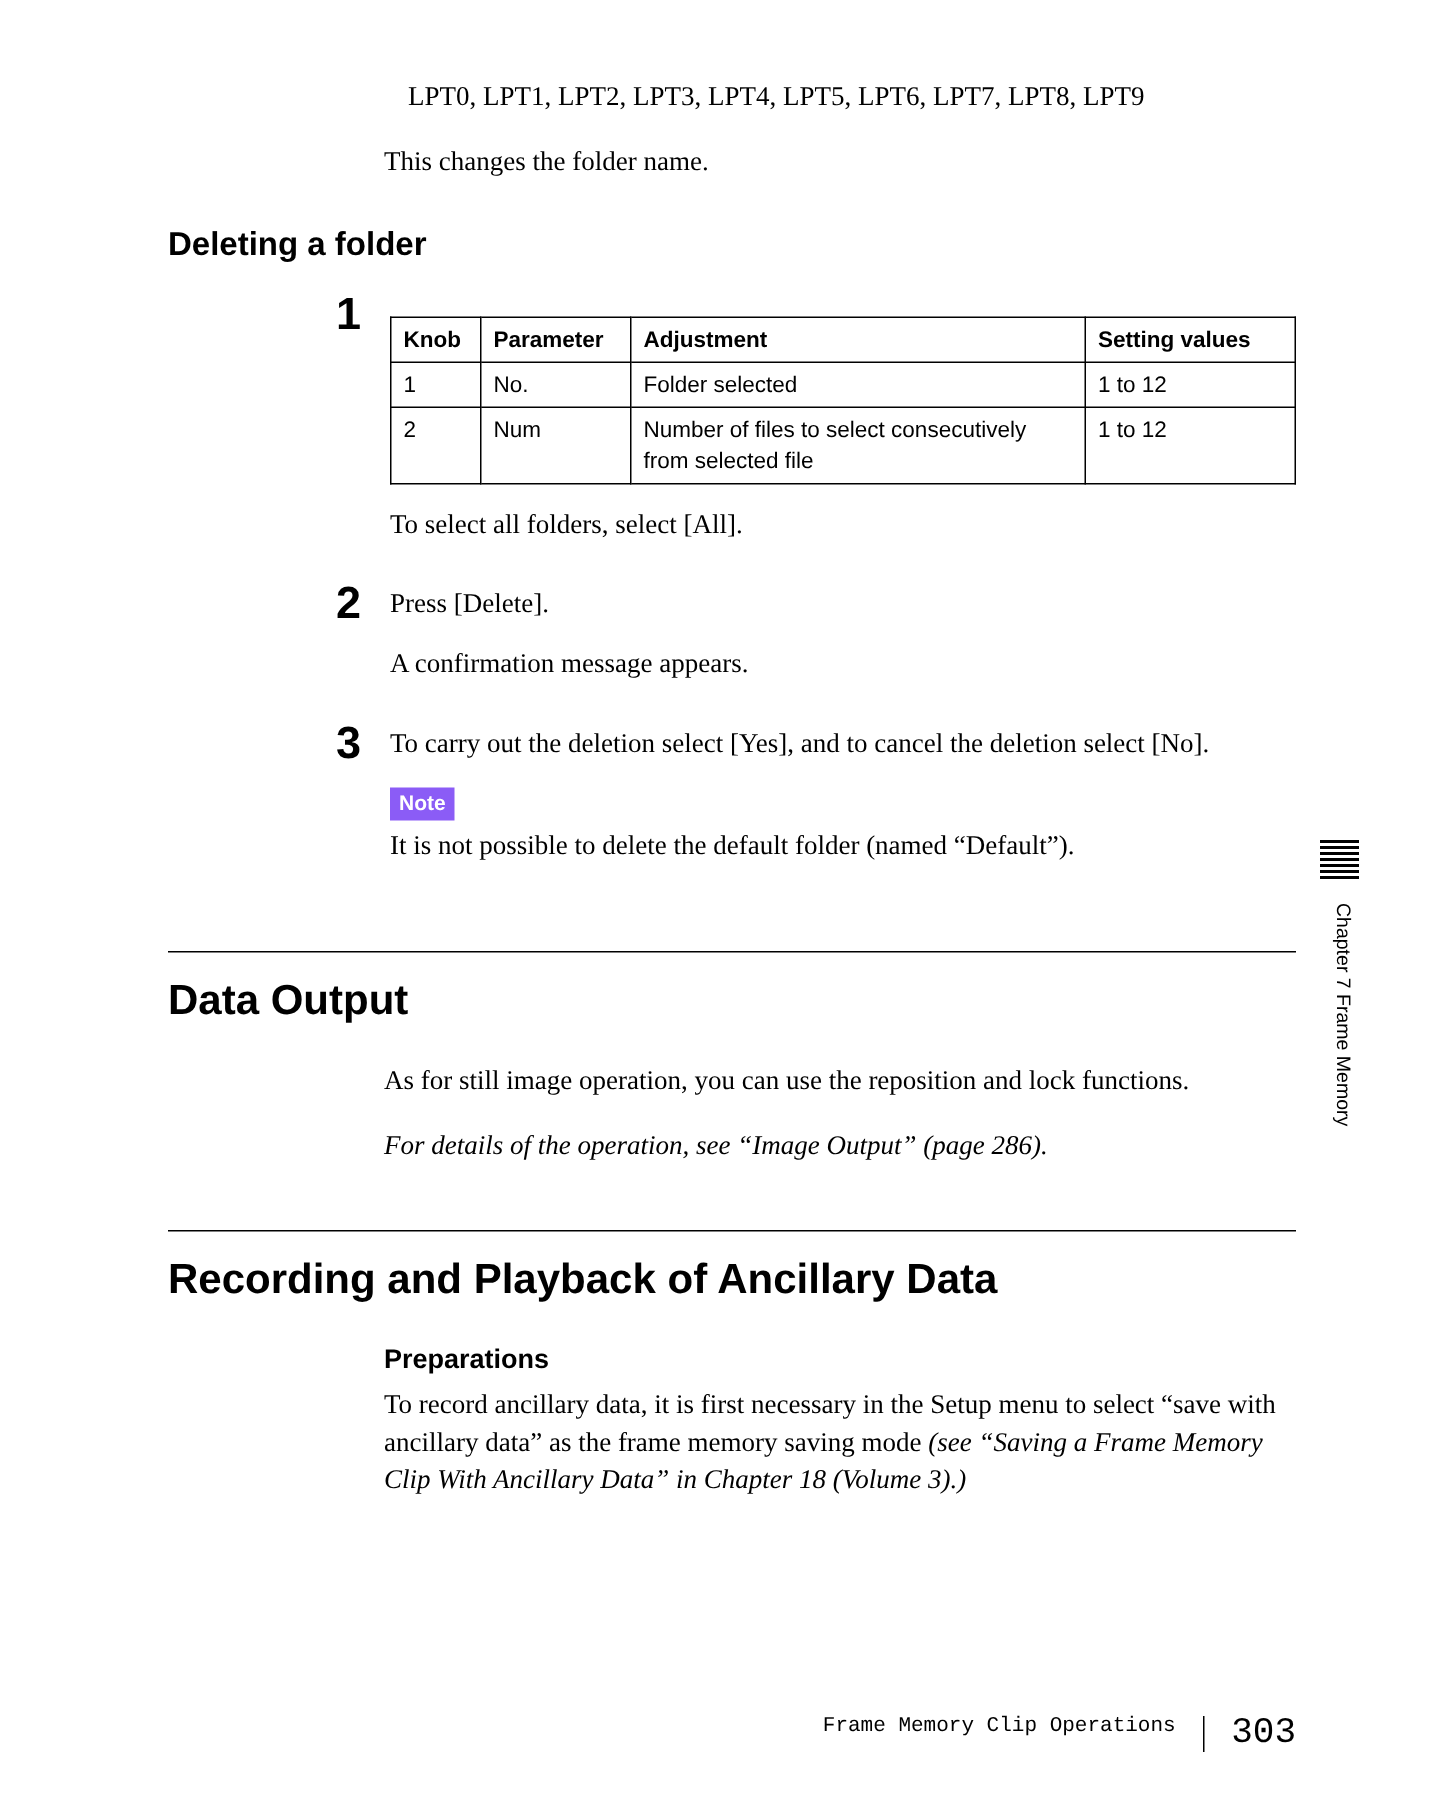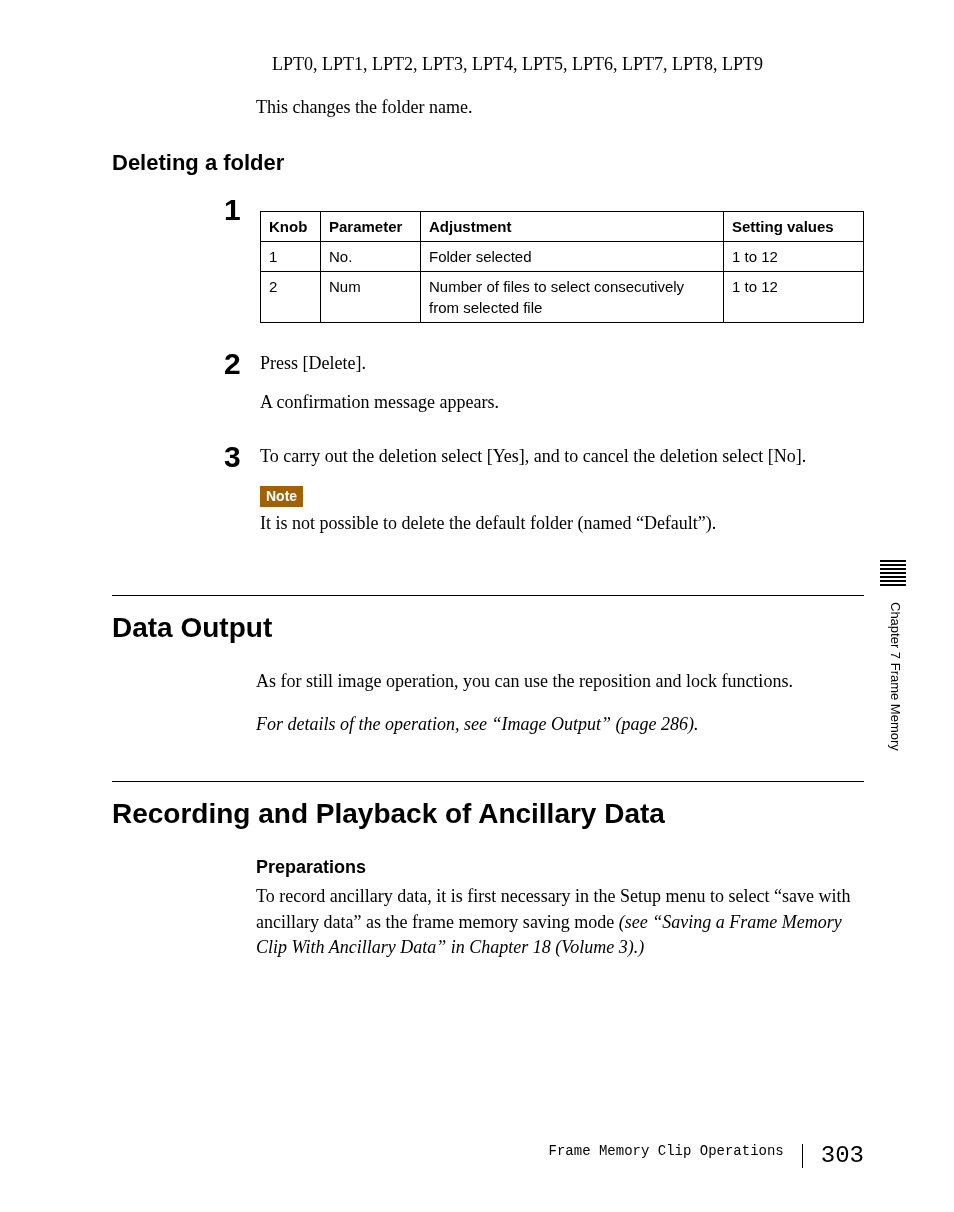--- a/index.html
+++ b/index.html
@@ -56,21 +56,21 @@
       font-size: 30px;
       width: 36px;
       flex-shrink: 0;
       line-height: 1;
       padding-top: 2px;
     }
     .step-body { flex: 1; padding-top: 4px; }
     .step-body p { margin-bottom: 14px; }
     .note-box {
       display: inline-block;
-      background: #a16207;
+      background: #8b5cf6;
       color: #fff;
       font-family: Arial, Helvetica, sans-serif;
       font-weight: bold;
       font-size: 14px;
       padding: 1px 6px;
       margin-bottom: 4px;
     }
     table {
       border-collapse: collapse;
       width: 100%;
@@ -156,20 +156,21 @@
           <td>1 to 12</td>
         </tr>
         <tr>
           <td>2</td>
           <td>Num</td>
           <td>Number of files to select consecutively from selected file</td>
           <td>1 to 12</td>
         </tr>
       </tbody>
     </table>
+    <p>To select all folders, select [All].</p>
   </div>
 </div>
 
 <div class="step">
   <div class="step-num">2</div>
   <div class="step-body">
     <p>Press [Delete].</p>
     <p>A confirmation message appears.</p>
   </div>
 </div>

